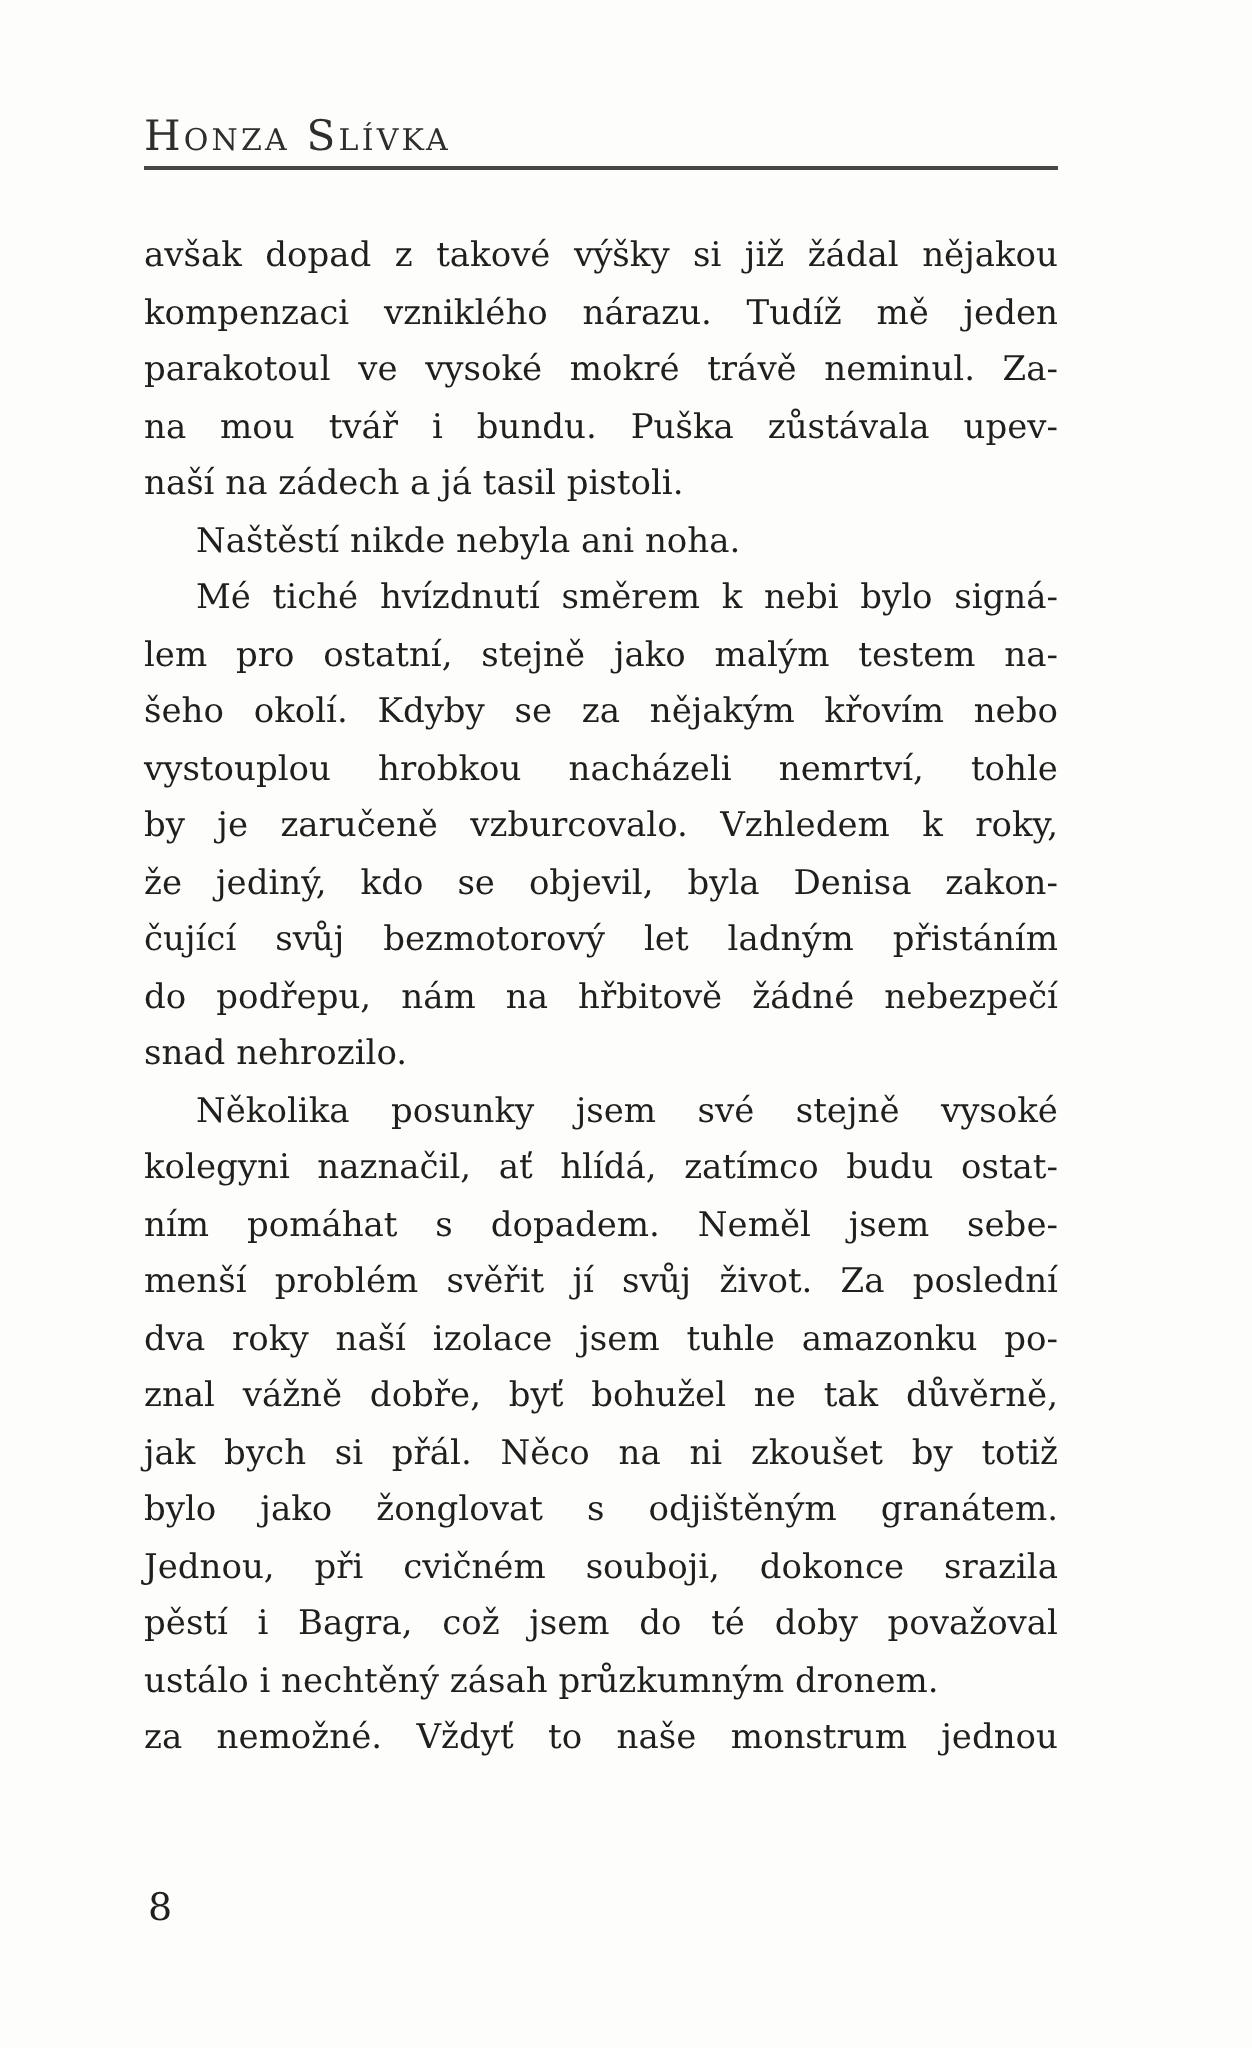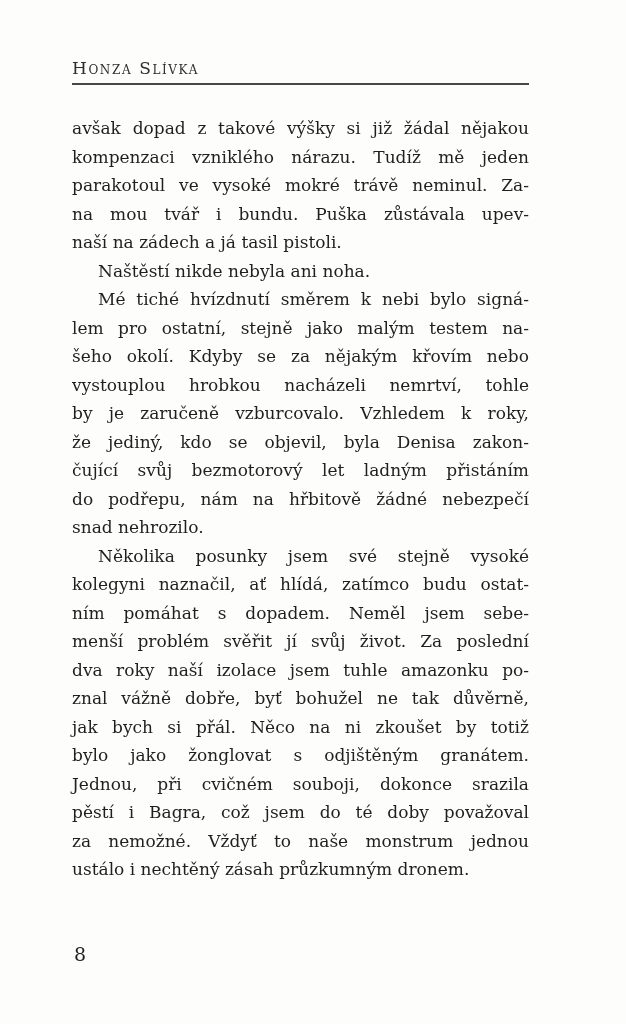--- a/index.html
+++ b/index.html
@@ -18,21 +18,21 @@
     overflow: hidden;
   }
   .running-head {
     position: absolute;
     left: 72px;
     top: 58px;
     width: 457px;
   }
   .author {
     display: block;
-    font-size: 17px;
+    font-size: 21px;
     line-height: 20px;
     font-variant: small-caps;
     letter-spacing: 1.6px;
     color: #2e2e2e;
   }
   .rule {
     margin-top: 5px;
     height: 2px;
     background: #474747;
   }
@@ -93,18 +93,18 @@
       <div class="line jl indent">Několika posunky jsem své stejně vysoké</div>
       <div class="line jl">kolegyni naznačil, ať hlídá, zatímco budu ostat-</div>
       <div class="line jl">ním pomáhat s dopadem. Neměl jsem sebe-</div>
       <div class="line jl">menší problém svěřit jí svůj život. Za poslední</div>
       <div class="line jl">dva roky naší izolace jsem tuhle amazonku po-</div>
       <div class="line jl">znal vážně dobře, byť bohužel ne tak důvěrně,</div>
       <div class="line jl">jak bych si přál. Něco na ni zkoušet by totiž</div>
       <div class="line jl">bylo jako žonglovat s odjištěným granátem.</div>
       <div class="line jl">Jednou, při cvičném souboji, dokonce srazila</div>
       <div class="line jl">pěstí i Bagra, což jsem do té doby považoval</div>
+      <div class="line">ustálo i nechtěný zásah průzkumným dronem.</div>
       <div class="line jl">za nemožné. Vždyť to naše monstrum jednou</div>
-      <div class="line">ustálo i nechtěný zásah průzkumným dronem.</div>
     </div>
 
   <div class="page-number">8</div>
 </div>
 
 </body></html>

